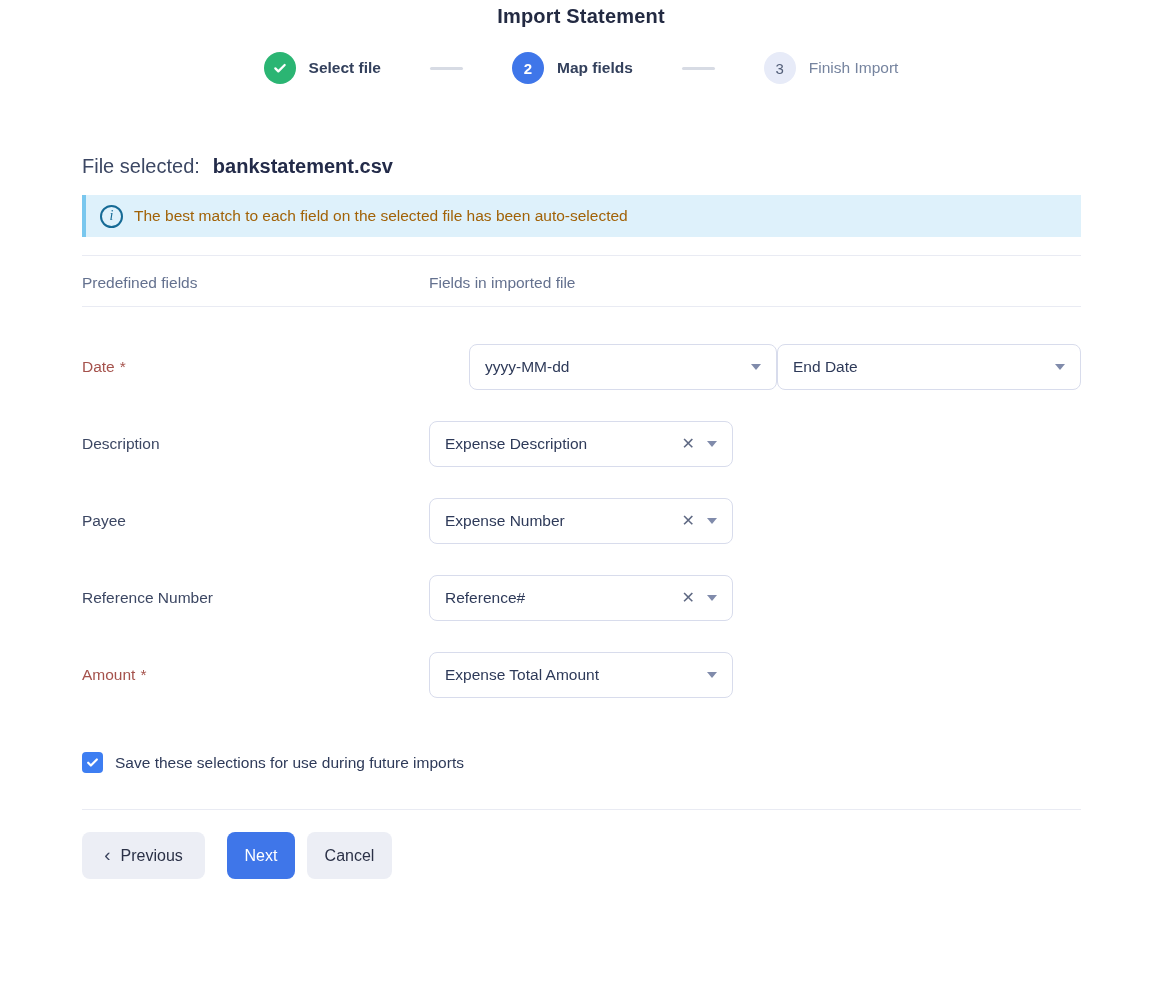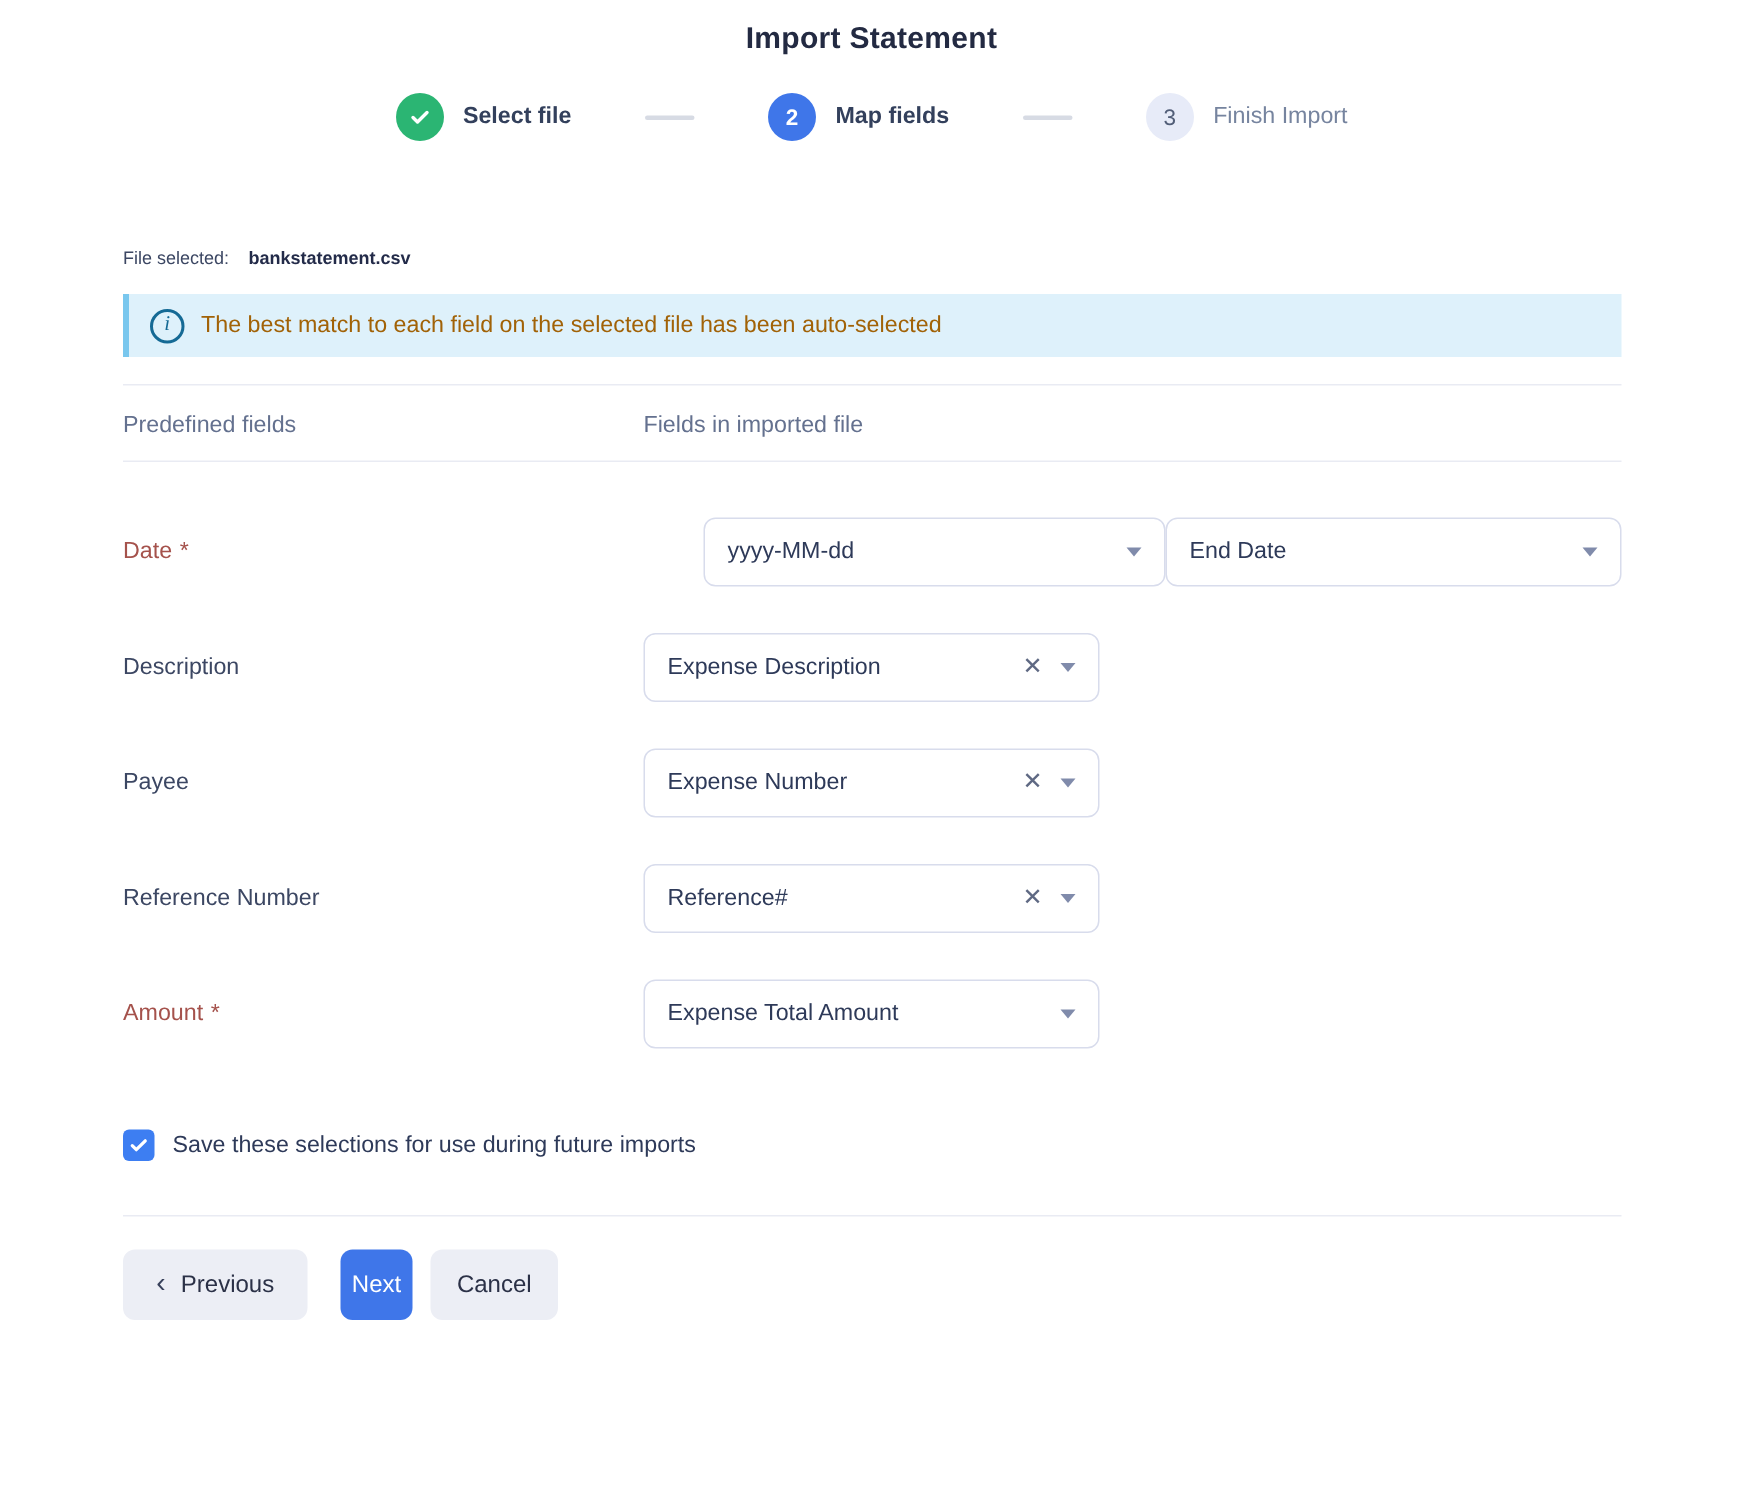--- a/index.html
+++ b/index.html
@@ -3,21 +3,21 @@
 <meta charset="utf-8">
 <style>
   * { margin: 0; padding: 0; box-sizing: border-box; }
   html, body { background: #fff; }
   body {
     width: 1162px; height: 1000px; overflow: hidden;
     font-family: "Liberation Sans", sans-serif;
     color: #3c4763;
   }
   .page-title {
-    padding-top: 15px;
+    padding-top: 5px;
     text-align: center;
     font-size: 20px; font-weight: 600; color: #232a42;
     letter-spacing: .2px;
   }
   
   .stepper {
     margin-top: 24px;
     display: flex; justify-content: center; align-items: center; gap: 30px;
   }
   .step { display: flex; align-items: center; }
@@ -32,21 +32,21 @@
   .step-circle.active { background: #3f76e9; color: #fff; }
   .step-circle.pending { background: #e7ebf8; color: #525e78; font-weight: 400; }
   .step-label { margin-left: 13px; font-size: 15.5px; font-weight: 700; color: #33405c; }
   .step-label.pending { font-weight: 400; color: #76849f; }
   .step-dash {
     width: 33px; height: 3px; border-radius: 2px;
     background: #d7dbe4; margin: 0 19px; flex: none;
   }
   
   .content { margin: 0 81px 0 82px; }
-  .file-row { margin-top: 71px; font-size: 12px; display: flex; align-items: baseline; }
+  .file-row { margin-top: 71px; font-size: 20px; display: flex; align-items: baseline; }
   .file-name { font-weight: 700; color: #232b49; margin-left: 13px; }
   .banner {
     margin-top: 17px; height: 42px;
     background: #def1fb; border-left: 4px solid #79c7ee;
     display: flex; align-items: center; padding-left: 14px;
   }
   .info-icon {
     width: 23px; height: 23px; border-radius: 50%;
     border: 2px solid #156a95; color: #156a95;
     display: flex; align-items: center; justify-content: center;
@@ -96,21 +96,21 @@
   .actions { margin-top: 22px; display: flex; align-items: center; }
   .btn {
     height: 47px; border: none; border-radius: 8px;
     font-family: "Liberation Sans", sans-serif;
     font-size: 16px; cursor: pointer;
     display: flex; align-items: center; justify-content: center;
   }
   .btn-light { background: #eceef5; color: #2b3147; }
   .btn-prev { width: 123px; margin-right: 22px; }
   .btn-prev .chev { font-size: 19px; margin-right: 10px; color: #39425c; line-height: 1; padding-bottom: 2px; }
-  .btn-next { width: 48px; background: #3f76e9; color: #fff; margin-right: 12px; }
+  .btn-next { width: 68px; background: #3f76e9; color: #fff; margin-right: 12px; }
   .btn-cancel { width: 85px; }
 </style>
 </head>
 <body>
 
 <div class="page-title">Import Statement</div>
 
 <div class="stepper">
   <div class="step">
     <span class="step-circle done">

